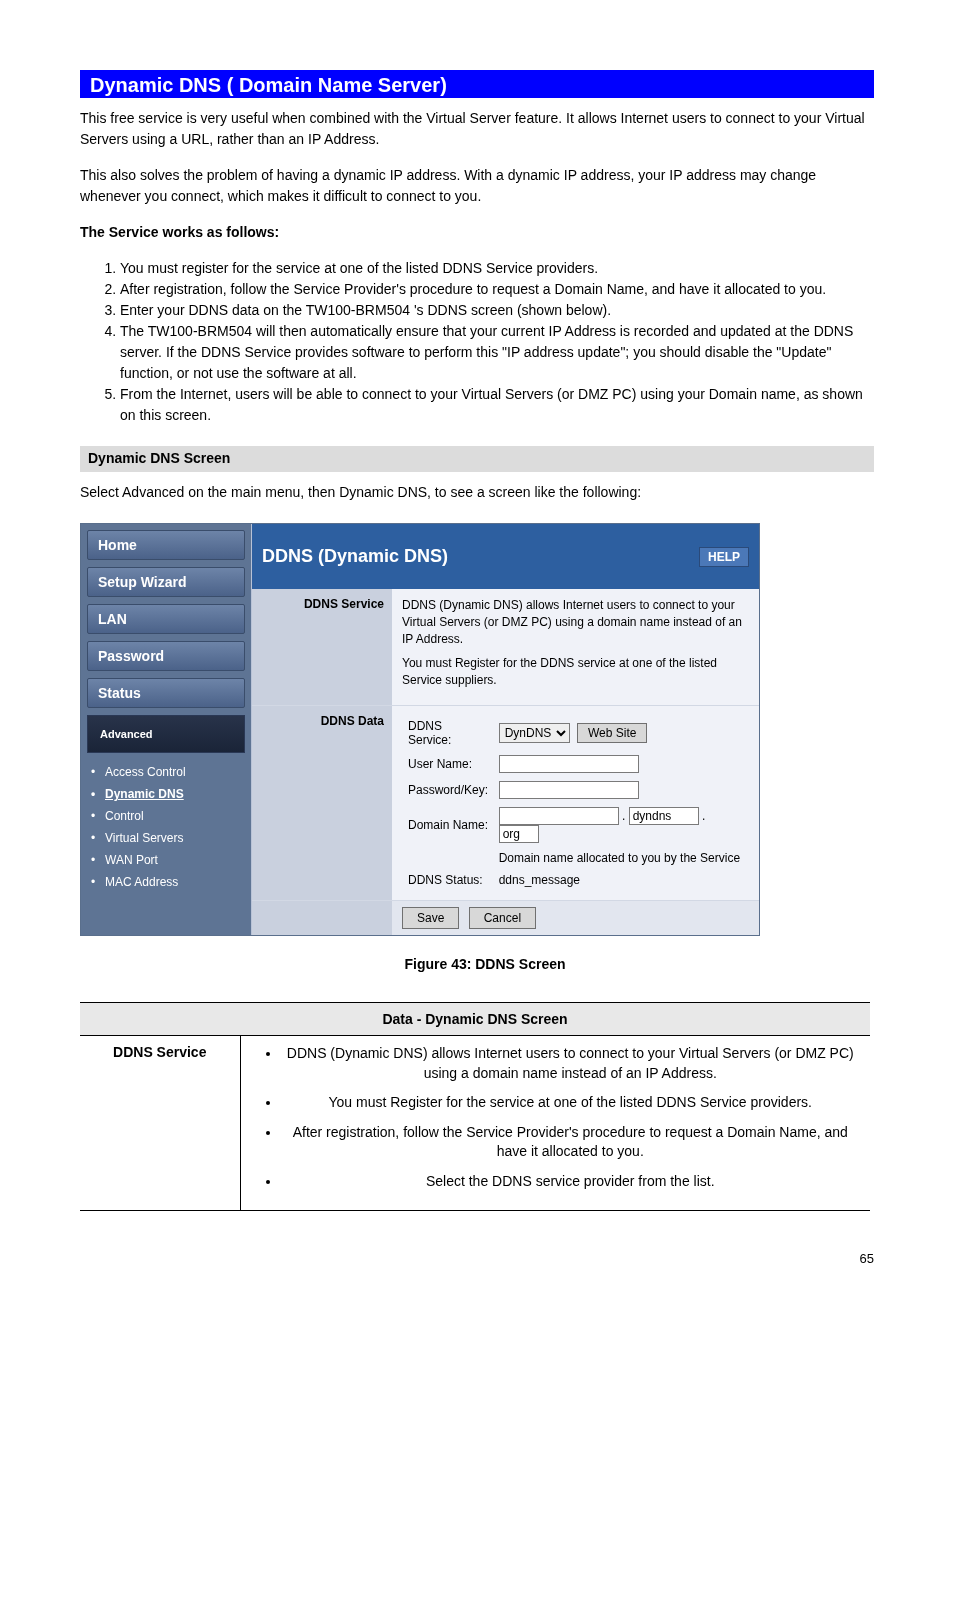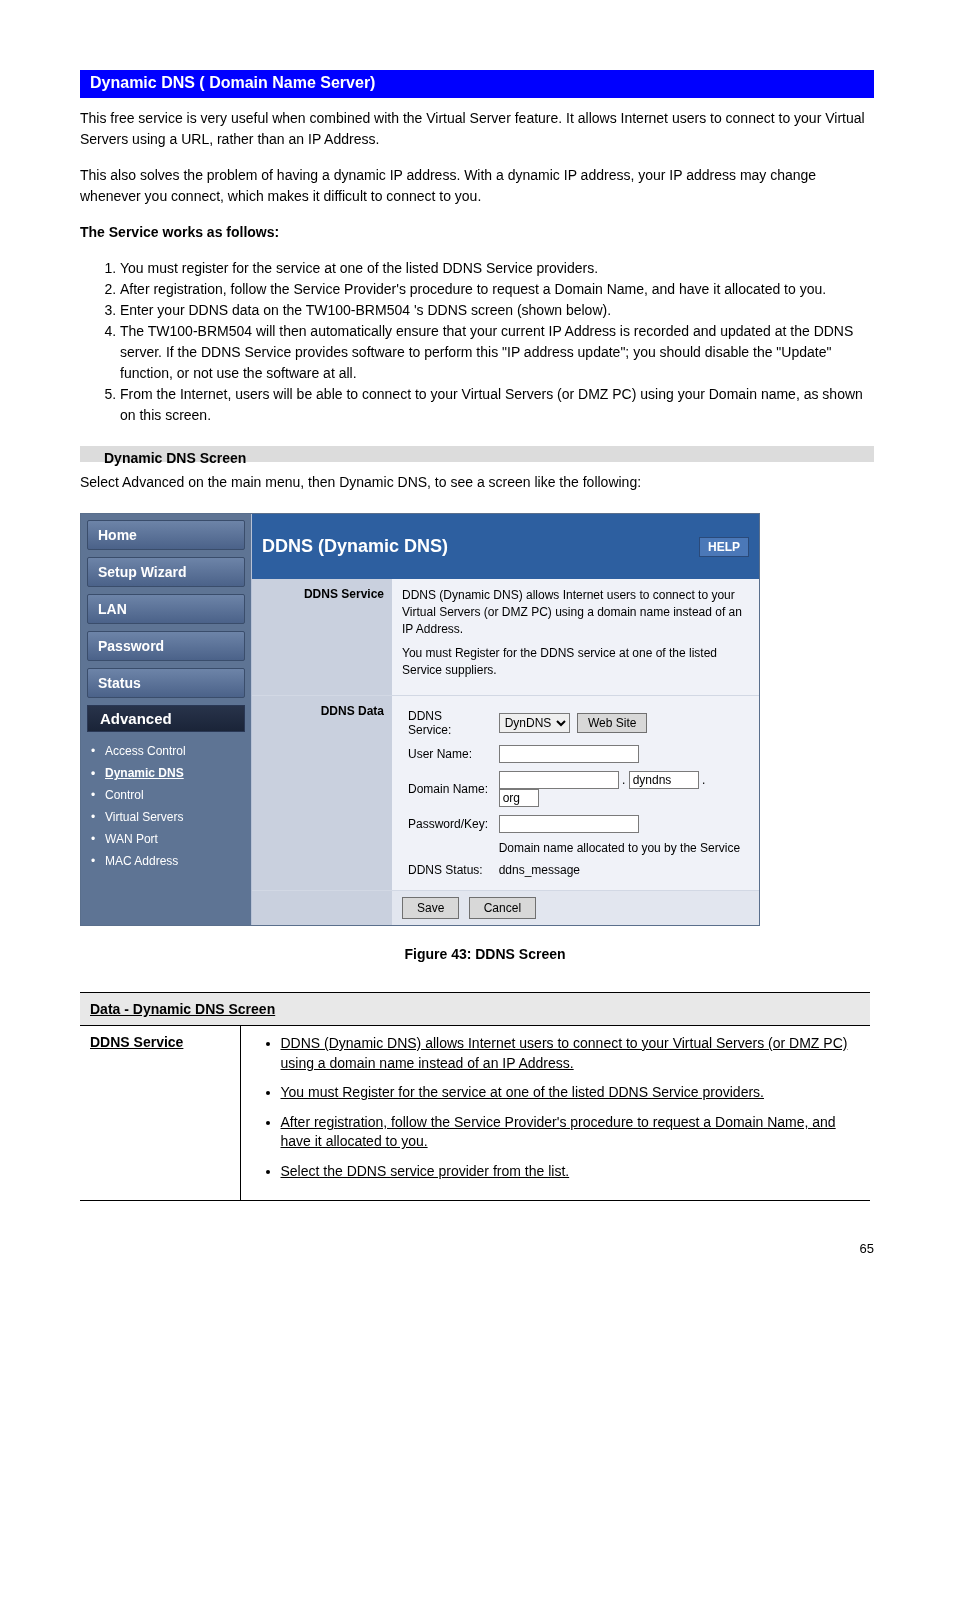--- a/index.html
+++ b/index.html
@@ -12,31 +12,31 @@
       font-size: 14px;
       color: #000;
     }
     .blue-bar {
       background: #0000ff;
       height: 28px;
       margin: 50px 80px 10px 80px;
       color: #fff;
       font-weight: bold;
       padding: 4px 10px;
-      font-size: 16px;
+      font-size: 20px;
     }
     .text-block {
       margin: 0 80px 15px 80px;
       line-height: 1.5;
     }
     .grey-bar {
       background: #dcdcdc;
-      height: 16px;
+      height: 26px;
       margin: 20px 80px 10px 80px;
-      padding: 4px 24px;
+      padding: 4px 8px;
       font-weight: bold;
     }
     
     .router-shot {
       margin: 20px 80px;
       display: flex;
       border: 1px solid #5a6f8c;
       width: 680px;
       font-size: 12px;
     }
@@ -52,23 +52,23 @@
       padding: 6px 10px;
       margin-bottom: 7px;
       border: 1px solid #3a4d6b;
       border-radius: 2px;
       font-size: 14px;
     }
     .nav-head {
       background: linear-gradient(#28334a, #1a2438);
       color: #fff;
       font-weight: bold;
-      padding: 4px 12px;
+      padding: 12px 12px;
       margin-bottom: 8px;
-      font-size: 15px;
+      font-size: 11px;
       border: 1px solid #2a3855;
     }
     .nav-list {
       list-style: none;
       color: #fff;
       padding-left: 8px;
     }
     .nav-list li {
       padding: 4px 4px 4px 10px;
       position: relative;
@@ -156,23 +156,22 @@
     
     .desc-table {
       margin: 0 80px;
       border-collapse: collapse;
       width: 790px;
     }
     .desc-table td, .desc-table th {
       border-top: 1px solid #000;
       border-bottom: 1px solid #000;
       padding: 8px 10px;
-      text-align: left;
+      text-align: center;
       vertical-align: top;
-      text-decoration: underline;
     }
     .desc-table th {
       background: #e8e8e8;
       font-weight: bold;
     }
     .desc-table td.left-cell {
       width: 160px;
       border-right: 1px solid #000;
       font-weight: bold;
     }
@@ -251,32 +250,32 @@
                 <option>DynDNS</option>
               </select>
               <button class="btn" style="padding:2px 10px;margin-left:4px;">Web Site</button>
             </td>
           </tr>
           <tr>
             <td>User Name:</td>
             <td><input type="text" style="width: 140px;"></td>
           </tr>
           <tr>
+            <td>Password/Key:</td>
+            <td><input type="password" style="width: 140px;"></td>
+          </tr>
+          <tr>
             <td>Domain Name:</td>
             <td>
               <input type="text" style="width: 120px;">
               <span>.</span>
               <input type="text" style="width: 70px;" value="dyndns">
               <span>.</span>
               <input type="text" style="width: 40px;" value="org">
             </td>
-          </tr>
-          <tr>
-            <td>Password/Key:</td>
-            <td><input type="password" style="width: 140px;"></td>
           </tr>
           <tr>
             <td></td>
             <td><span>Domain name allocated to you by the Service</span></td>
           </tr>
           <tr>
             <td>DDNS Status:</td>
             <td>ddns_message</td>
           </tr>
         </tbody>

